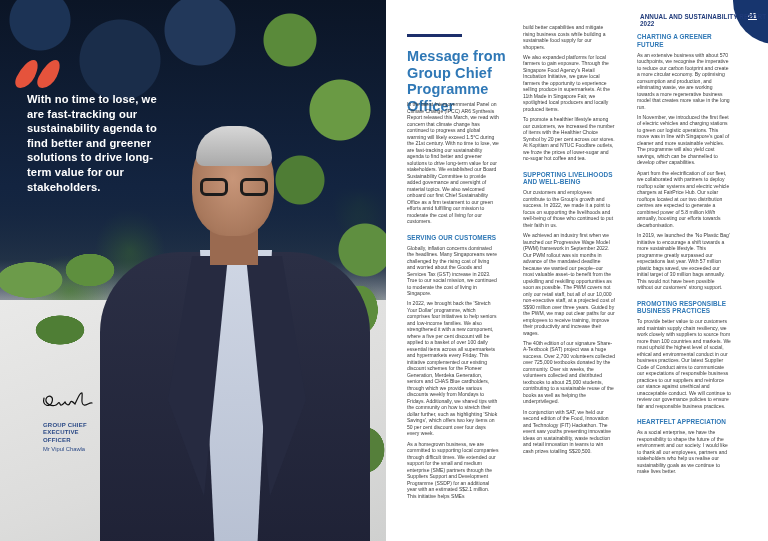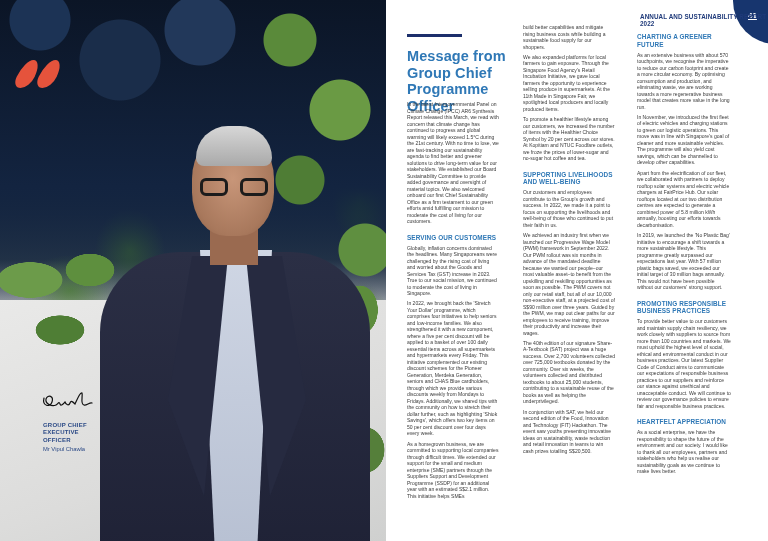--- a/index.html
+++ b/index.html
@@ -112,20 +112,21 @@
   <div class="man-hair"></div>
   <div class="man-glasses">
       <span></span>
       <span></span>
     </div>
 
   <div class="quote-mark">
       <i></i>
       <i></i>
     </div>
+  <div class="quote-text">With no time to lose, we are fast-tracking our sustainability agenda to find better and greener solutions to drive long-term value for our stakeholders.</div>
 
   <svg class="signature" viewBox="0 0 54 22">
     <path d="M4 8 C2 16, 10 18, 12 12 C14 6, 8 4, 6 9 C5 14, 12 17, 16 15 C18 14, 19 11, 20 14 C21 17, 24 13, 25 12 C26 15, 29 16, 30 13 C31 10, 33 12, 35 14 C37 10, 40 2, 42 3 C43 6, 40 14, 44 15 C46 16, 50 12, 52 13" fill="none" stroke="#111" stroke-width="1.2" stroke-linecap="round"></path>
   </svg>
   <div class="sig-title">GROUP CHIEF EXECUTIVE OFFICER</div>
   <div class="sig-name">Mr Vipul Chawla</div>
 </div>
 
 <div class="page-circle"></div>
 <div class="page-num">41</div>

